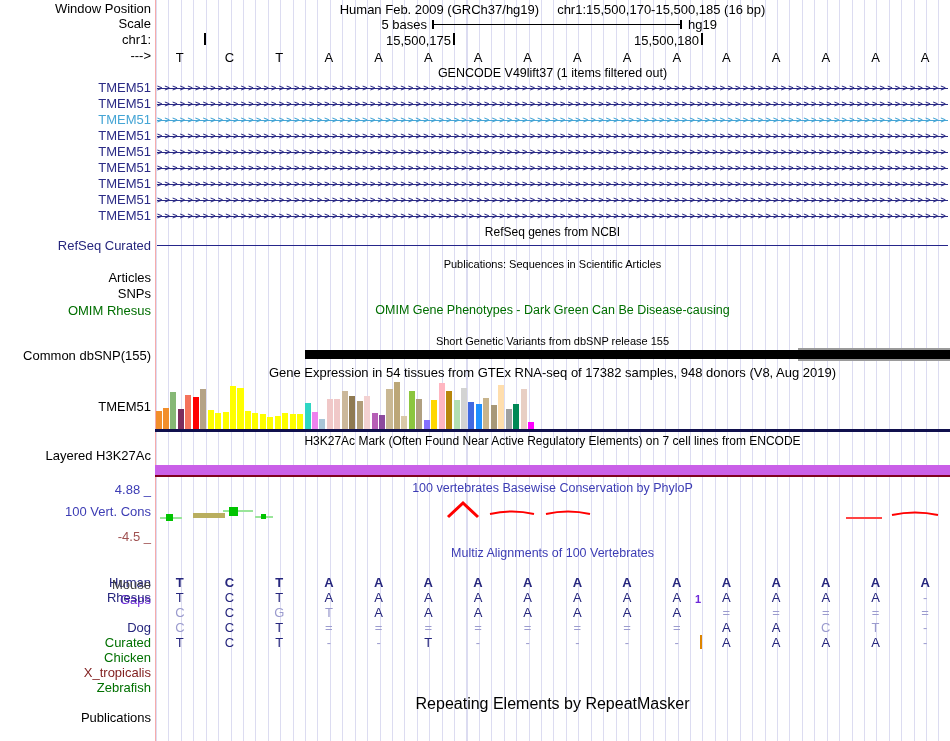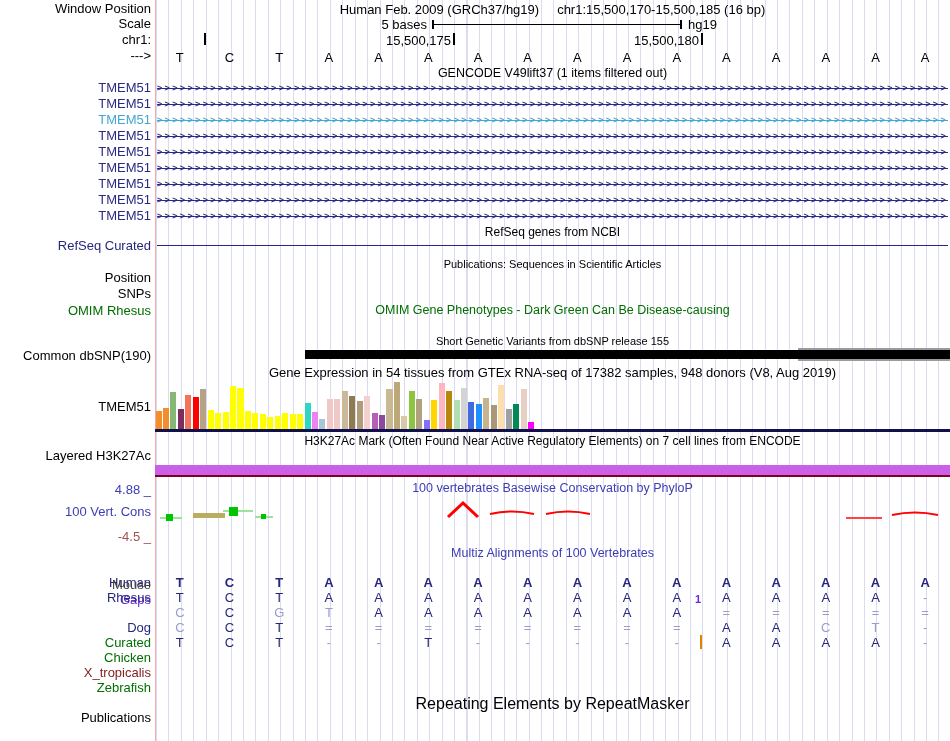--- a/index.html
+++ b/index.html
@@ -106,28 +106,28 @@
       <div class="lbl" style="top: 209px; color: rgb(42, 42, 133);">TMEM51</div>
       <div class="generow-line" style="left: 157px; width: 791px; top: 216px; border-top-color: rgb(42, 42, 133);"></div>
       <div class="generow-arrows" style="top: 211px; color: rgb(42, 42, 133);">&gt;&gt;&gt;&gt;&gt;&gt;&gt;&gt;&gt;&gt;&gt;&gt;&gt;&gt;&gt;&gt;&gt;&gt;&gt;&gt;&gt;&gt;&gt;&gt;&gt;&gt;&gt;&gt;&gt;&gt;&gt;&gt;&gt;&gt;&gt;&gt;&gt;&gt;&gt;&gt;&gt;&gt;&gt;&gt;&gt;&gt;&gt;&gt;&gt;&gt;&gt;&gt;&gt;&gt;&gt;&gt;&gt;&gt;&gt;&gt;&gt;&gt;&gt;&gt;&gt;&gt;&gt;&gt;&gt;&gt;&gt;&gt;&gt;&gt;&gt;&gt;&gt;&gt;&gt;&gt;&gt;&gt;&gt;&gt;&gt;&gt;&gt;&gt;&gt;&gt;&gt;&gt;&gt;&gt;&gt;&gt;&gt;&gt;&gt;&gt;&gt;&gt;&gt;&gt;&gt;&gt;&gt;&gt;&gt;&gt;</div>
     </div>
 
   <div class="ctitle" style="top:226px;font-size:12px">RefSeq genes from NCBI</div>
   <div class="lbl navy" style="top:239px">RefSeq Curated</div>
   <div class="refseq-line" style="top:245px"></div>
 
   <div class="ctitle small" style="top:258px">Publications: Sequences in Scientific Articles</div>
-  <div class="lbl" style="top:271px">Position</div>
+  <div class="lbl" style="top:271px">Articles</div>
   <div class="lbl" style="top:287px">SNPs</div>
 
   <div class="ctitle green" style="top:304px;font-size:12.5px">OMIM Gene Phenotypes - Dark Green Can Be Disease-causing</div>
   <div class="lbl green" style="top:304px">OMIM Rhesus</div>
 
   <div class="ctitle small" style="top:335px">Short Genetic Variants from dbSNP release 155</div>
-  <div class="lbl" style="top:349px">Common dbSNP(190)</div>
+  <div class="lbl" style="top:349px">Common dbSNP(155)</div>
   <div class="bar" style="left:798px;top:348px;width:152px;height:13px;background:#9a9a9a"></div>
   <div class="bar" style="left:305px;top:350px;width:645px;height:9px;background:#000"></div>
 
   <div class="ctitle" style="top:366px;font-size:13px">Gene Expression in 54 tissues from GTEx RNA-seq of 17382 samples, 948 donors (V8, Aug 2019)</div>
   <div class="lbl" style="top:400px">TMEM51</div>
   <div id="gtex-bars">
       <div class="bar" style="left: 155.5px; width: 6.05098px; top: 411px; height: 18px; background: rgb(242, 142, 43);"></div>
       <div class="bar" style="left: 162.951px; width: 6.05098px; top: 408px; height: 21px; background: rgb(242, 142, 43);"></div>
       <div class="bar" style="left: 170.402px; width: 6.05098px; top: 392px; height: 37px; background: rgb(134, 184, 117);"></div>
       <div class="bar" style="left: 177.853px; width: 6.05098px; top: 409px; height: 20px; background: rgb(123, 45, 94);"></div>

